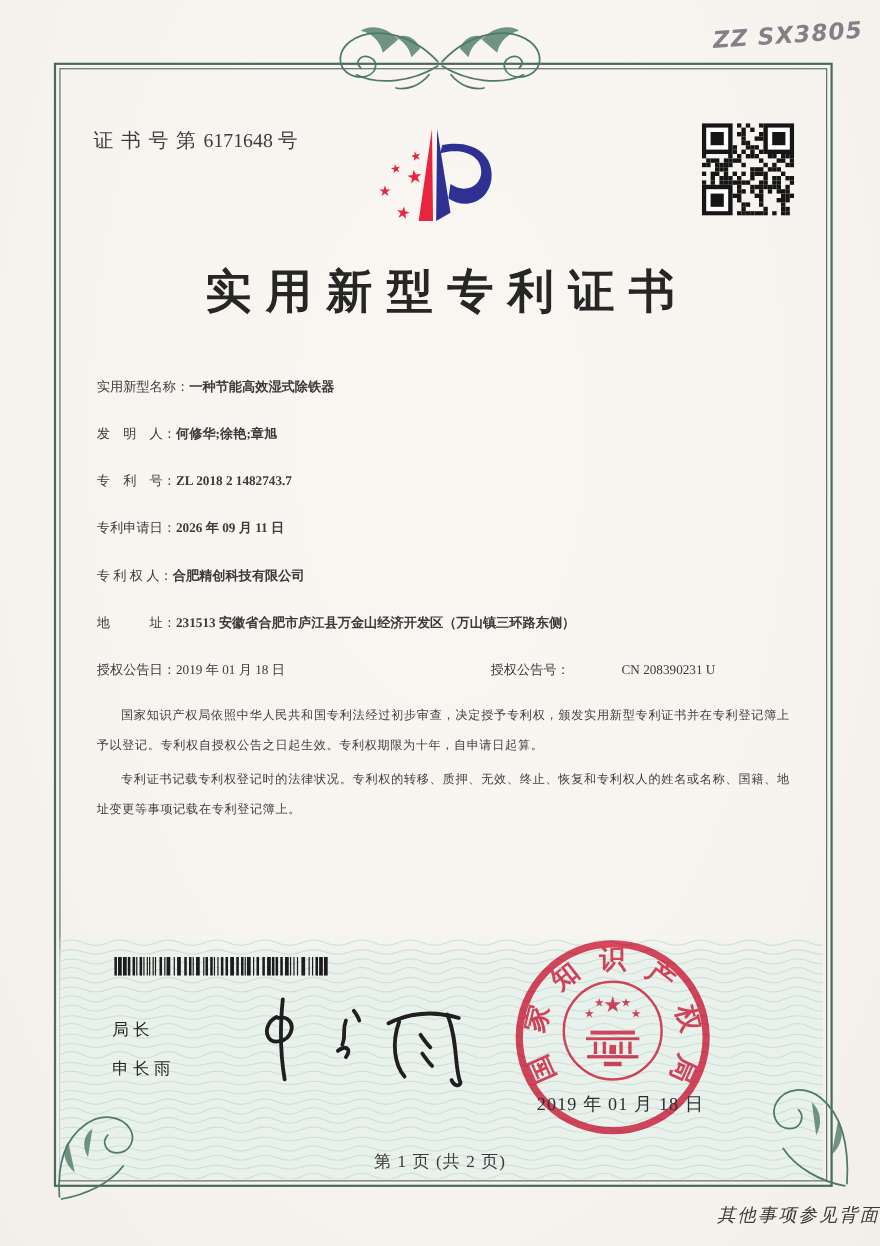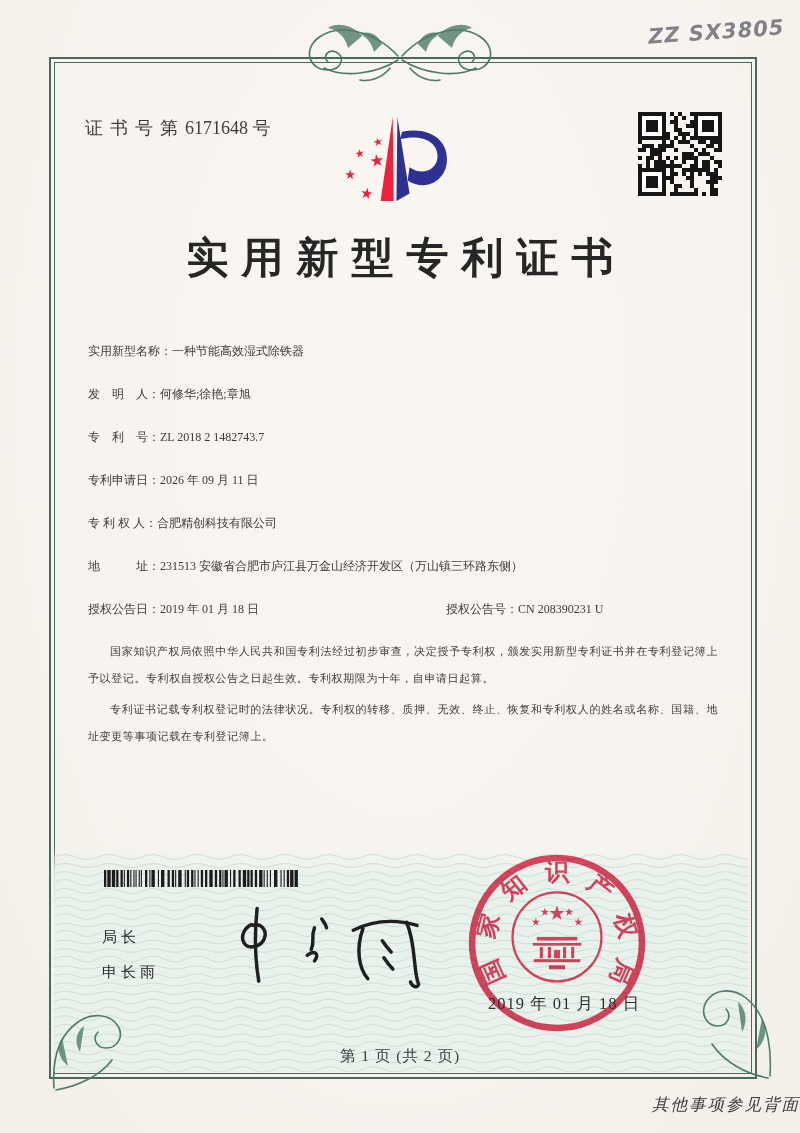--- a/index.html
+++ b/index.html
@@ -29,33 +29,33 @@
 
   
   .hand-code{position:absolute;left:648px;top:20px;transform:rotate(-4deg);
              font-family:"DejaVu Sans",sans-serif;font-style:italic;font-weight:bold;
              font-size:21px;letter-spacing:1px;color:#6e6d76;opacity:.85;}
   .cert-no{position:absolute;left:85px;top:116px;font-size:18px;color:#3c3c3c;}
   .cert-no .sp{letter-spacing:7px;}
   .logo{position:absolute;left:333px;top:110px;}
   .qr{position:absolute;left:638px;top:112px;}
 
-  .title{position:absolute;left:0;top:230px;width:800px;text-align:center;
+  .title{position:absolute;left:0;top:237px;width:800px;text-align:center;
          font-size:42px;font-weight:600;color:#262626;
          letter-spacing:13px;padding-left:13px;box-sizing:border-box;}
 
   
   .fields{position:absolute;left:88px;top:337px;width:600px;
           font-size:12px;color:#3b3b3b;}
   .frow{display:flex;margin-bottom:15px;line-height:28px;}
   .f-label{white-space:pre;flex:none;}
-  .f-value{max-width:472px;}
+  .f-value{max-width:472px;font-weight:bold;}
   .grant-row{display:flex;margin-top:4px;line-height:28px;}
   .grant-left{flex:none;width:358px;display:flex;}
-  .grant-right{flex:none;display:flex;}
+  .grant-right{flex:none;display:flex;gap:47px;}
 
   
   .paras{position:absolute;left:88px;top:638px;width:630px;
          font-size:11px;line-height:26.5px;color:#3e3e3e;letter-spacing:.6px;}
   .paras p{margin:0 0 5px 0;text-indent:2em;text-align:justify;}
 
   
   .barcode{position:absolute;left:103px;top:870px;}
   .officer{position:absolute;left:102px;top:920px;font-size:15px;color:#272727;
            line-height:35px;letter-spacing:4px;}

